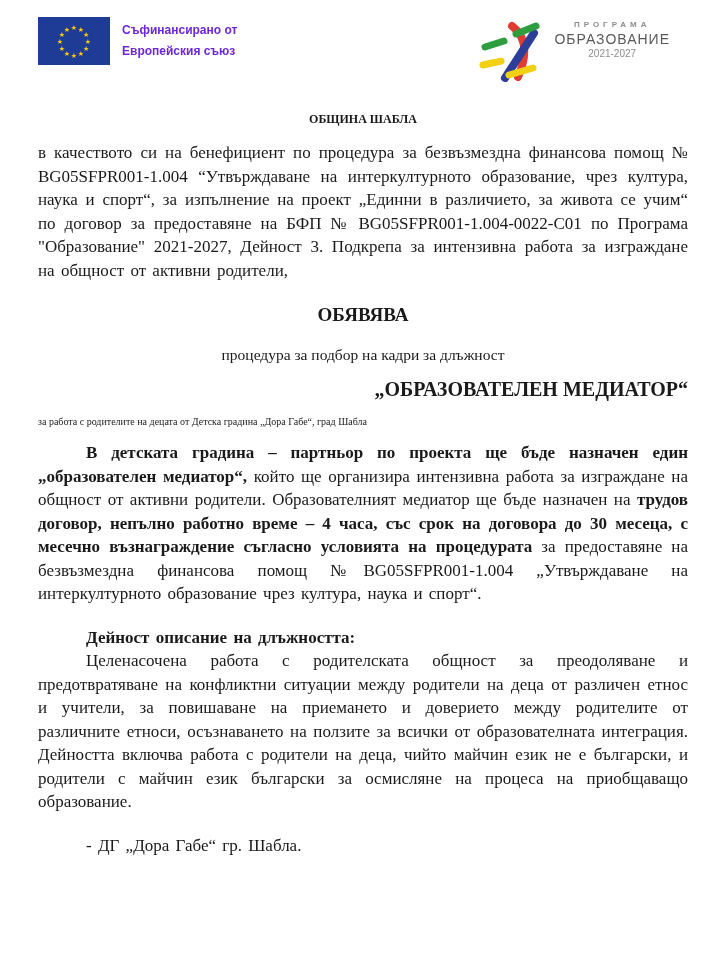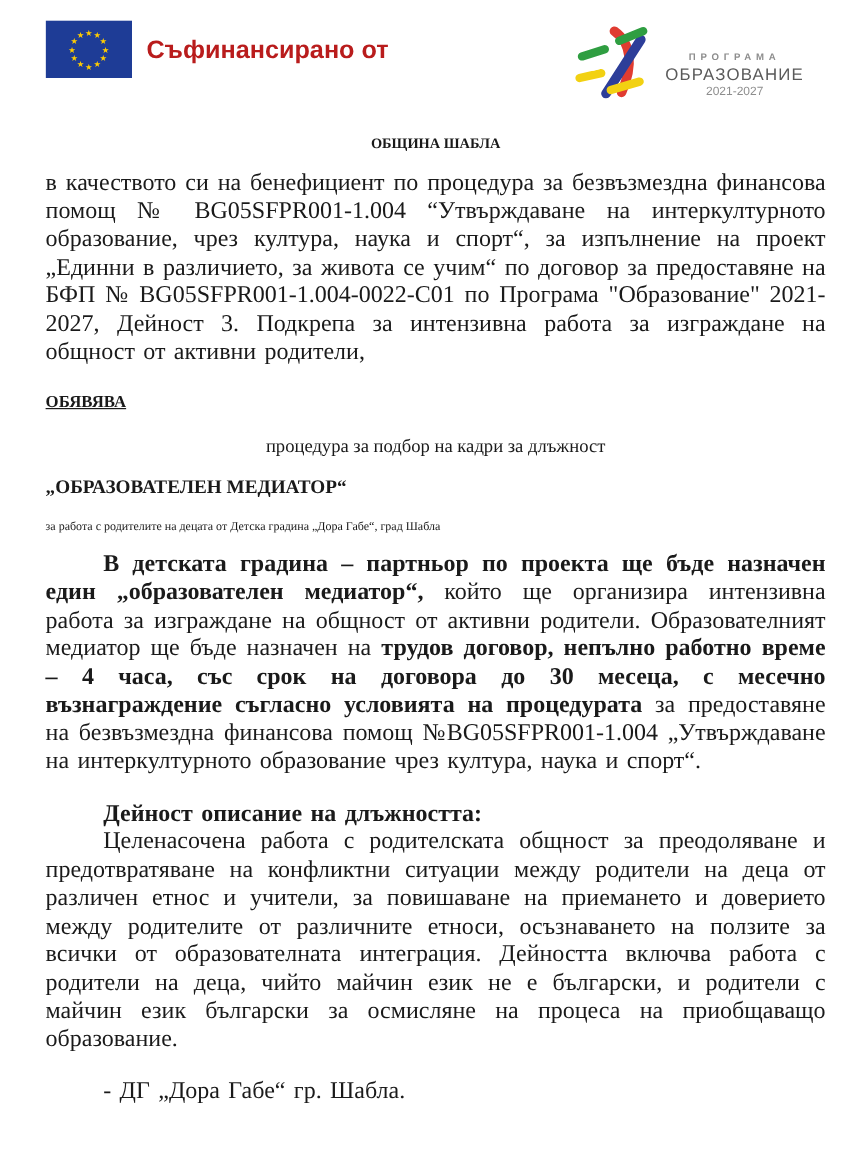--- a/index.html
+++ b/index.html
@@ -9,39 +9,39 @@
     color:#1a1a1a;overflow:hidden;
   }
   .page{width:720px;height:960px;box-sizing:border-box;padding:14px 32px 0 38px;position:relative;}
 
   
   .header{display:flex;justify-content:space-between;align-items:flex-start;height:78px;}
   .eu-logo{display:flex;align-items:center;gap:12px;margin-top:3px;}
   .eu-flag{display:block;}
   .eu-text{
     font-family:"Liberation Sans","DejaVu Sans",sans-serif;
-    font-weight:bold;font-size:21px;line-height:21px;color:#b91c1c;
+    font-weight:bold;font-size:12px;line-height:21px;color:#6d28d9;
   }
-  .prog-logo{display:flex;align-items:flex-end;gap:10px;margin-top:6px;margin-right:18px;}
+  .prog-logo{display:flex;align-items:flex-start;gap:10px;margin-top:6px;margin-right:18px;}
   .prog-text{font-family:"Liberation Sans","DejaVu Sans",sans-serif;text-align:center;}
   .prog-program{font-size:8px;letter-spacing:4px;color:#8d8d8d;font-weight:bold;}
   .prog-name{font-size:14px;font-weight:normal;color:#5a5a5a;letter-spacing:1px;margin-top:2px;}
   .prog-years{font-size:10px;color:#8d8d8d;margin-top:1px;}
 
   
   .doc{margin-top:20px;}
   .title{text-align:center;font-weight:bold;font-size:12px;margin:6px 0 14px 0;}
   p.body{
-    font-size:20px;line-height:23.5px;text-align:justify;margin:0 0 0 0;
+    font-size:17px;line-height:23.5px;text-align:justify;margin:0 0 0 0;
     word-spacing:2px;
   }
   p.indent{text-indent:48px;}
-  .announce{text-align:left;font-weight:bold;font-size:14px;margin:22px 0 18px 0;text-decoration:underline;}
+  .announce{text-align:center;font-weight:bold;font-size:19px;margin:22px 0 18px 0;}
   .center-line{text-align:center;font-size:15.5px;line-height:22px;margin:12px;}
-  .position{text-align:left;font-weight:bold;font-size:16px;line-height:22px;margin:0 0 0 0;}
+  .position{text-align:right;font-weight:bold;font-size:20px;line-height:22px;margin:0 0 0 0;}
   .subtitle{font-size:10px;margin:16px 0 0 0;}
   .b{font-weight:bold;}
   .gap-m{height:14px;}
   .gap-l{height:20px;}
 </style>
 </head>
 <body>
 
 <div class="page">
 
@@ -59,20 +59,21 @@
           <text x="36" y="41">★</text>
             <text x="29" y="39.1">★</text>
           <text x="23.9" y="34">★</text>
             <text x="22" y="27">★</text>
           <text x="23.9" y="20">★</text>
             <text x="29" y="14.9">★</text>
         </g>
       </svg>
       <div class="eu-text">
         <div>Съфинансирано от</div>
+        <div>Европейския съюз</div>
       </div>
     </div>
 
     <div class="prog-logo">
       <svg width="66" height="62" viewBox="0 0 66 62">
         <g stroke-linecap="round" fill="none">
           <path d="M34 6 C48 16 50 34 40 57" stroke="#e03c31" stroke-width="8"></path>
           <path d="M56 13 L27 58" stroke="#2d3e99" stroke-width="8"></path>
           <path d="M7 27 L26 21" stroke="#2f9e41" stroke-width="7"></path>
           <path d="M38 14 L58 6" stroke="#2f9e41" stroke-width="7"></path>

